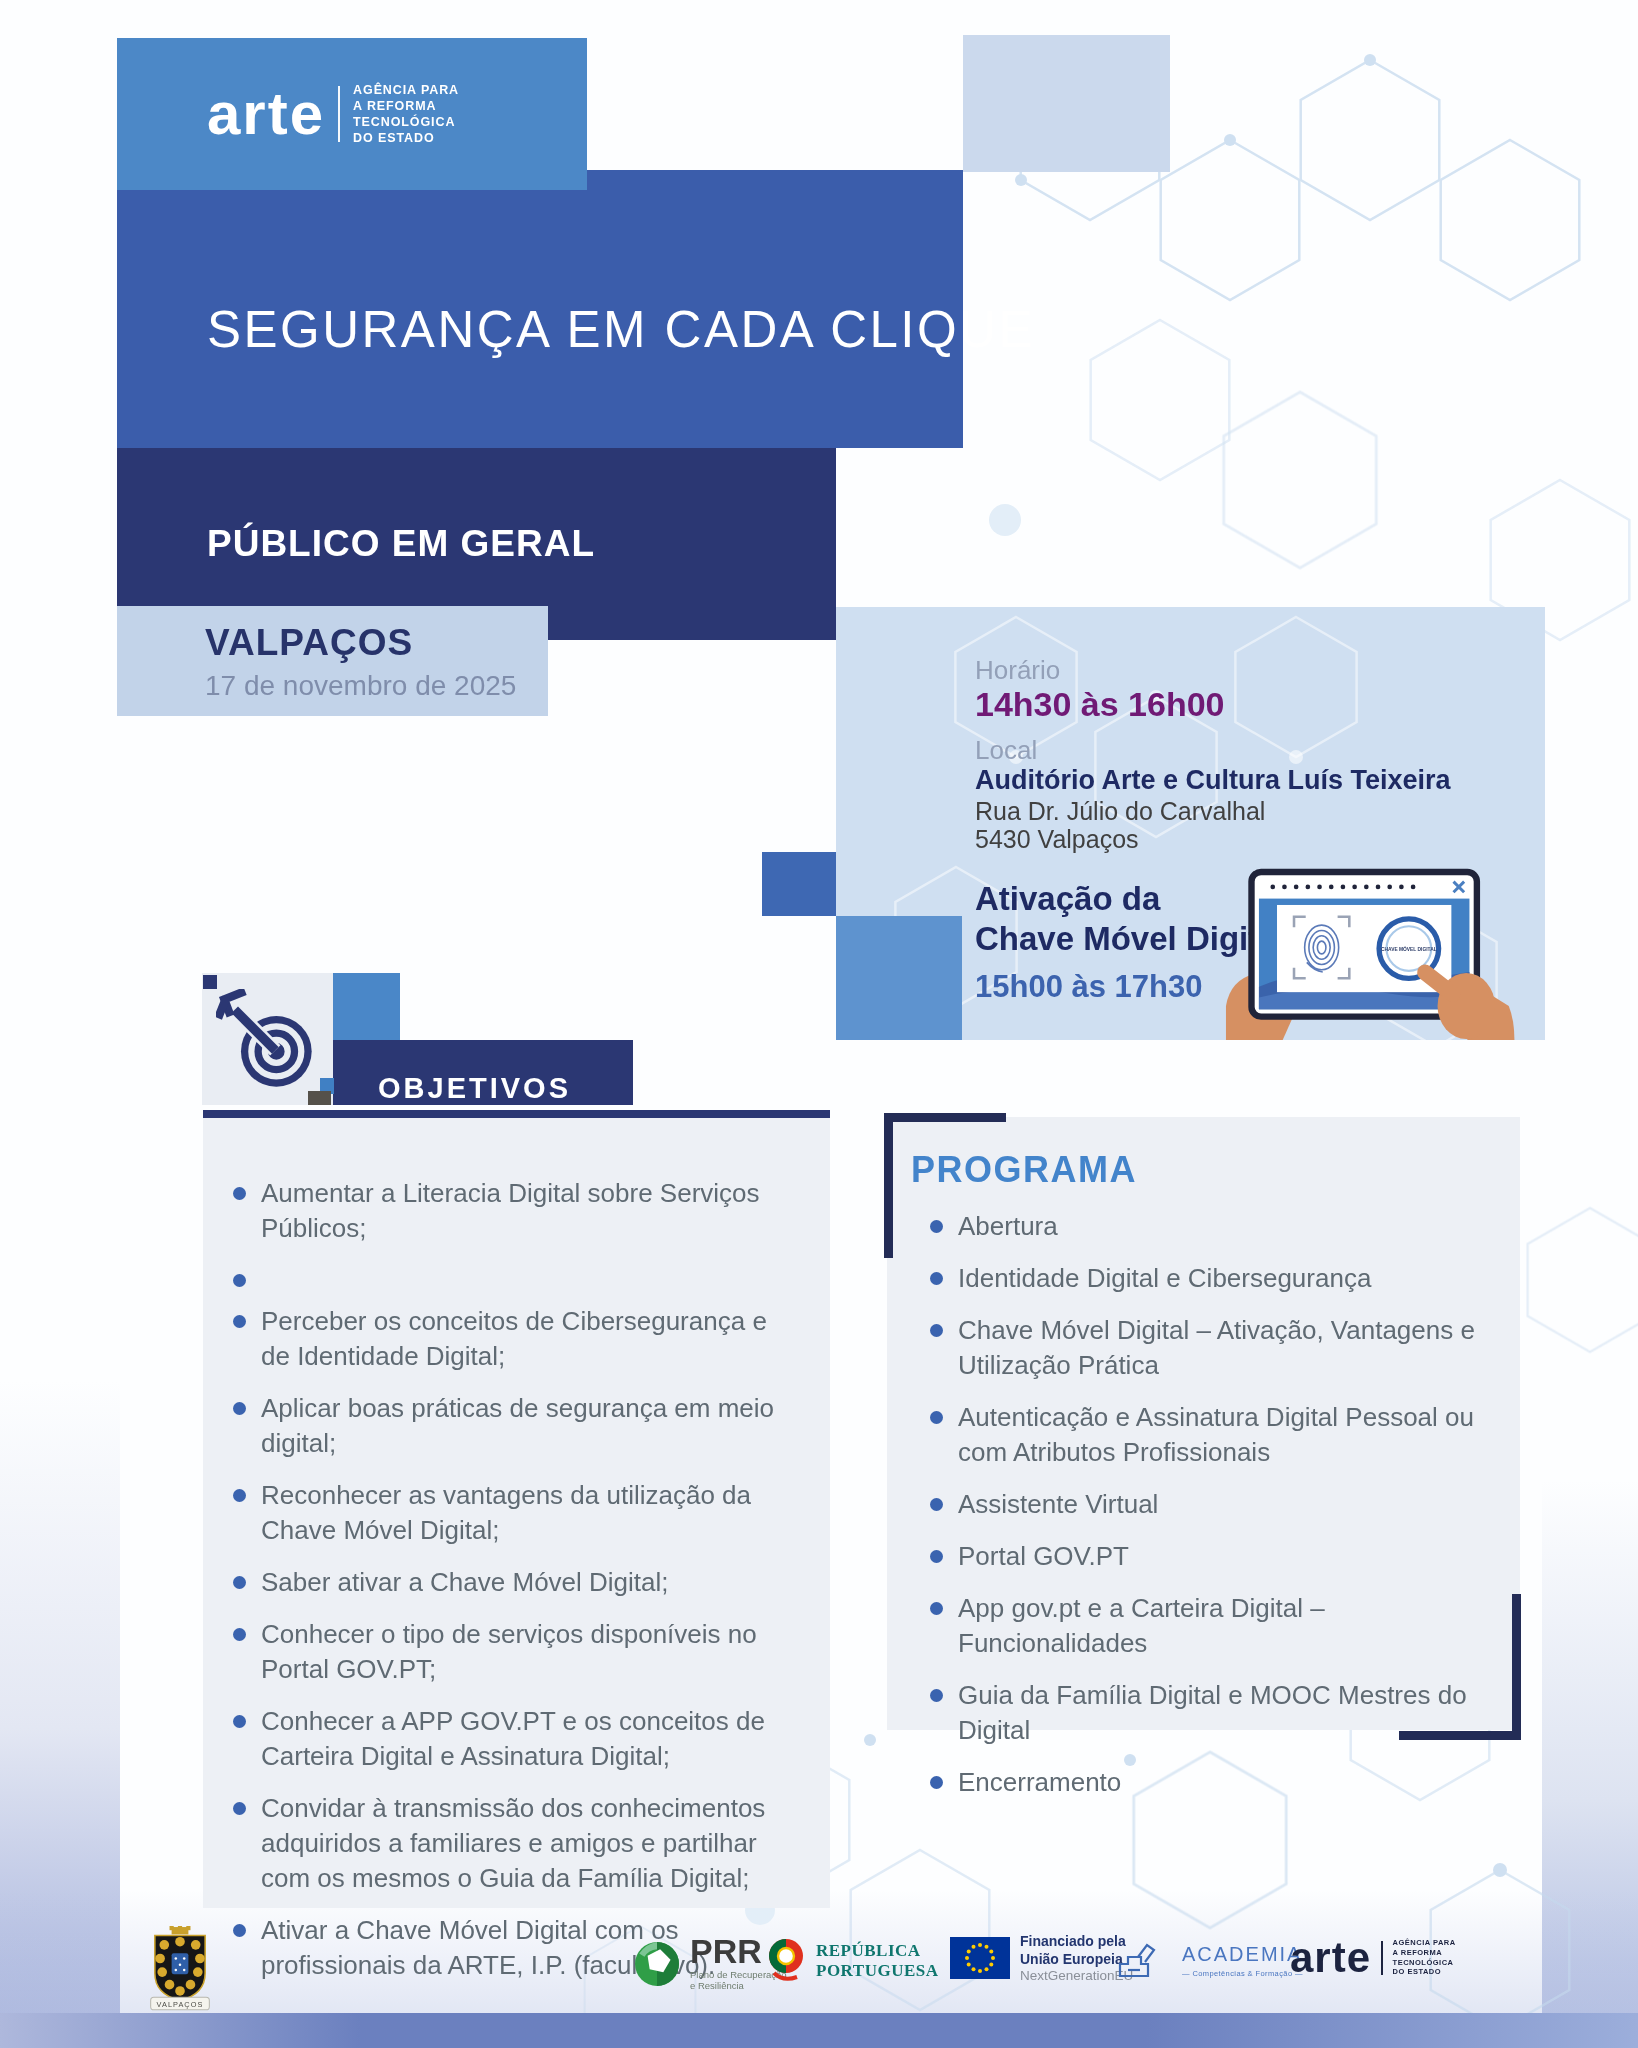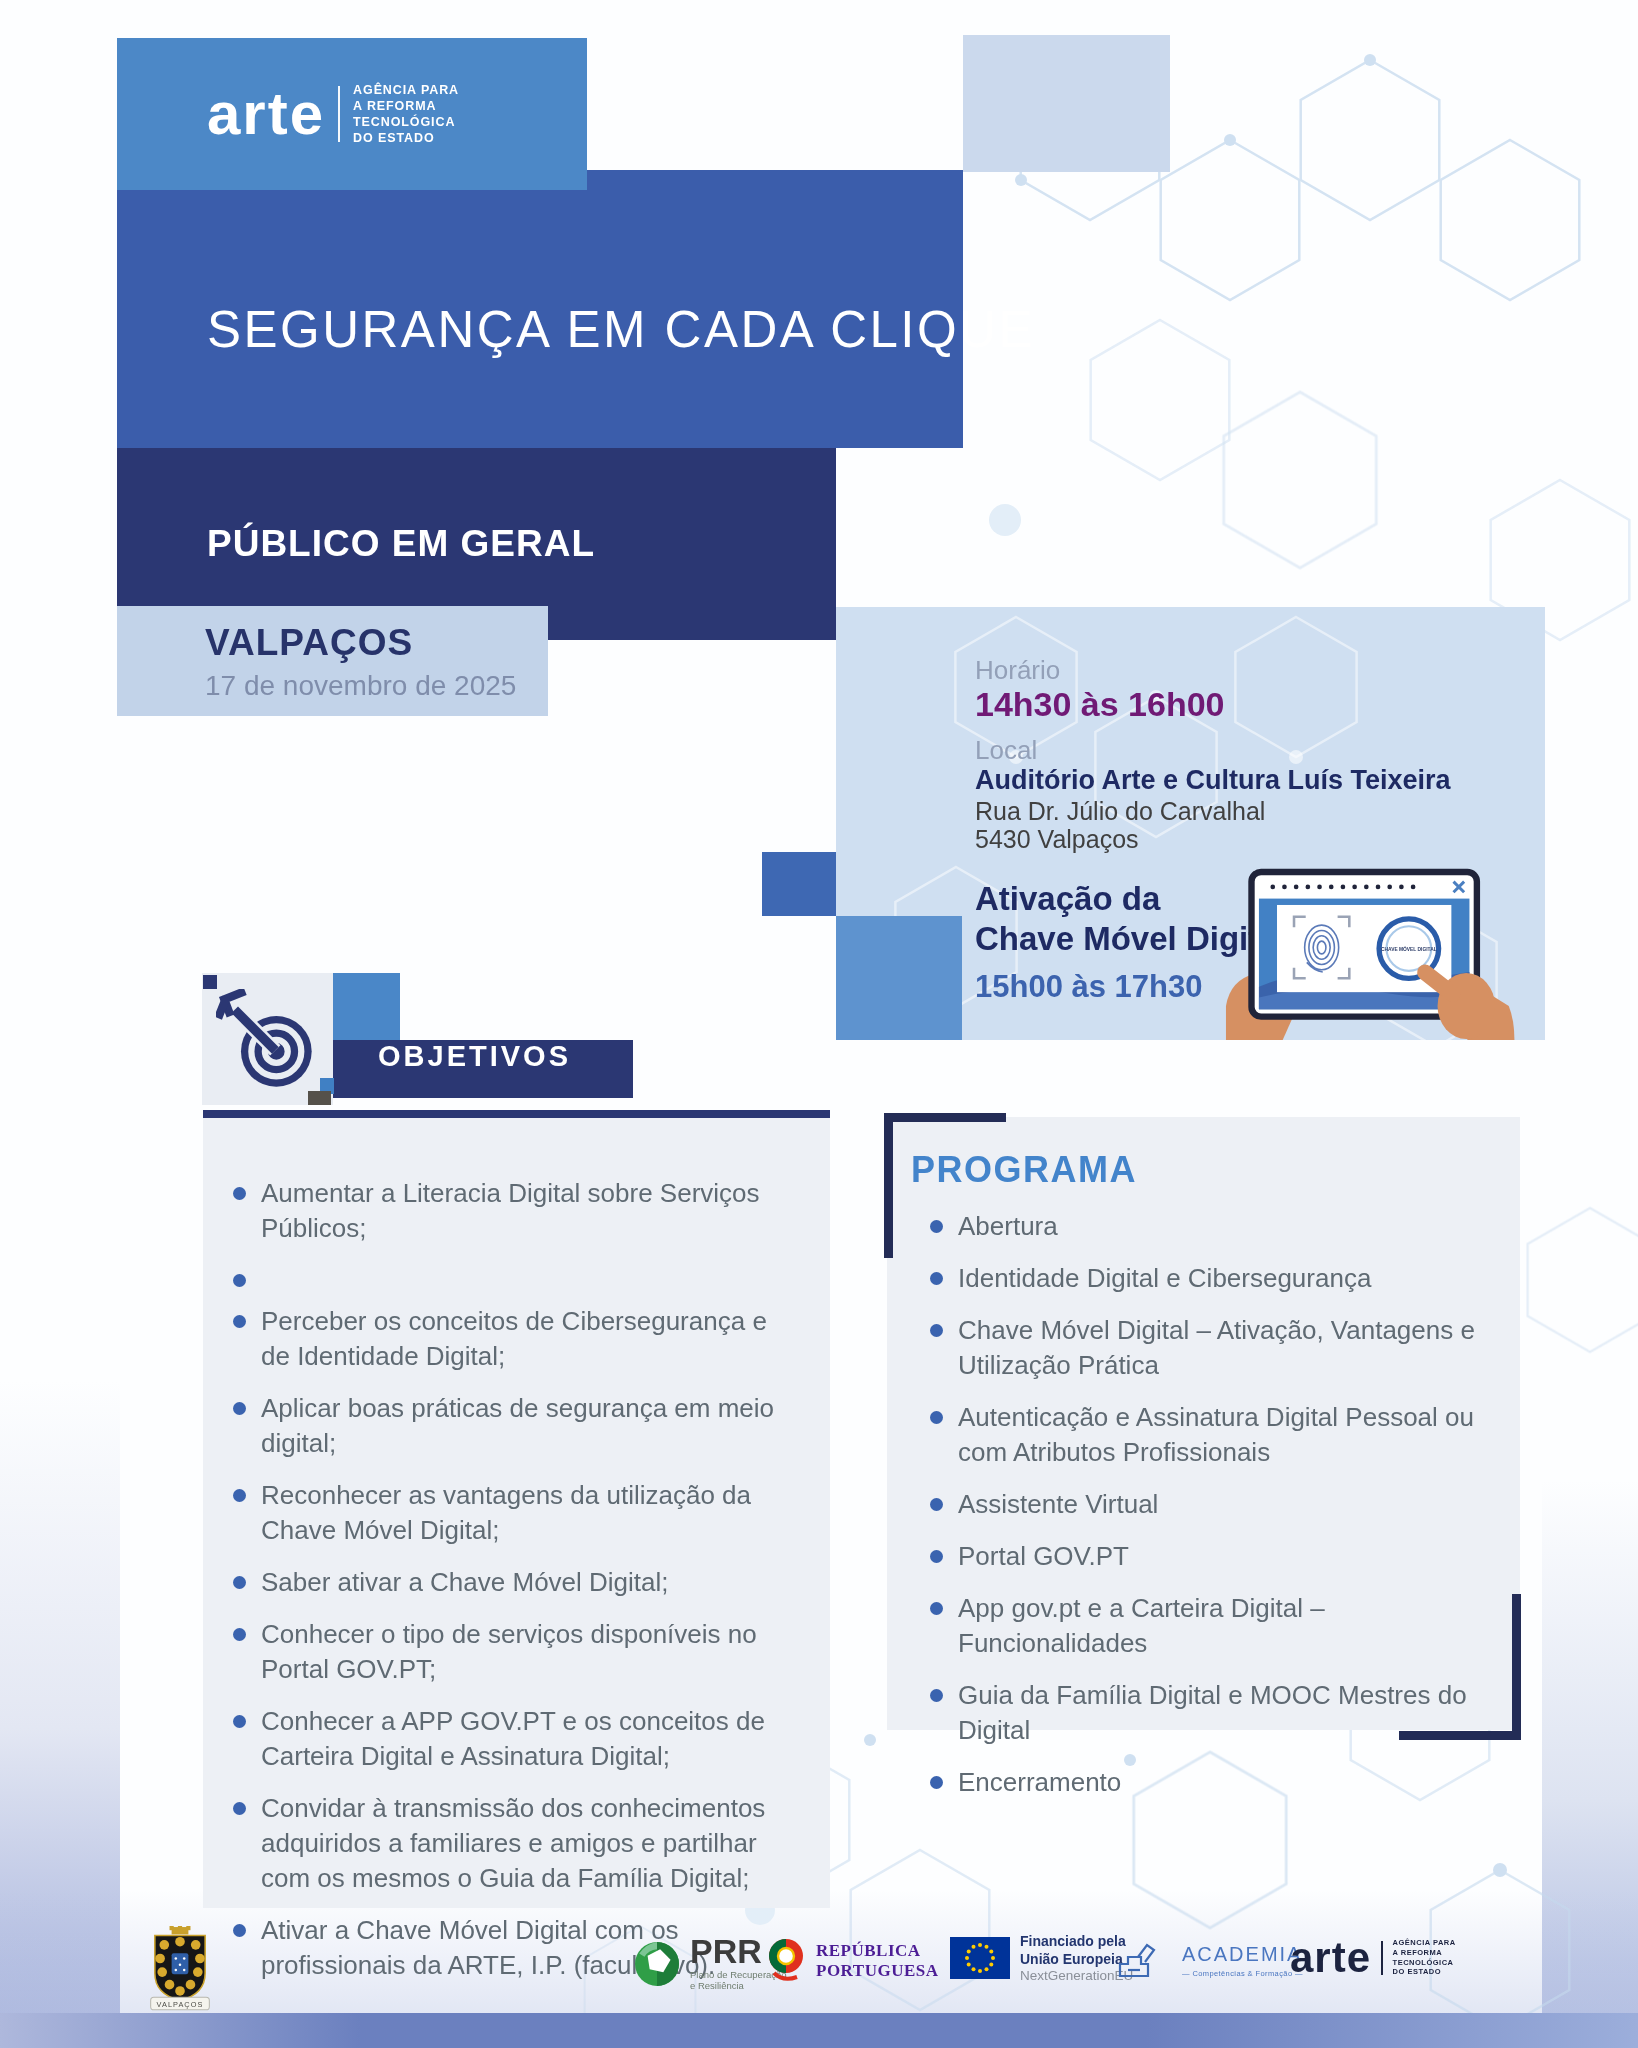--- a/index.html
+++ b/index.html
@@ -45,22 +45,22 @@
   .ip-addr{position:absolute;left:139px;font-size:25px;color:#404040;white-space:nowrap;}
   .ip-act{position:absolute;left:139px;font-size:33px;font-weight:800;color:#1e2a63;line-height:40px;white-space:nowrap;}
   .ip-time{position:absolute;left:139px;font-size:31px;font-weight:800;color:#3c63ae;white-space:nowrap;}
   .sq1{left:762px;top:852px;width:74px;height:64px;background:#3e68b3;z-index:3;}
   .sq2{left:836px;top:916px;width:126px;height:124px;background:#5e93cf;z-index:3;}
   .tablet-wrap{position:absolute;left:360px;top:248px;width:330px;height:200px;}
   
   .obj-icon-box{left:202px;top:973px;width:131px;height:132px;background:#e9edf3;z-index:2;}
   .obj-mini-navy{left:203px;top:975px;width:14px;height:14px;background:#2b3773;z-index:3;}
   .obj-blue-sq{left:333px;top:973px;width:67px;height:67px;background:#4a87c8;z-index:2;}
-  .obj-banner{left:333px;top:1040px;width:300px;height:58px;background:#2b3773;z-index:2;
-    display:flex;align-items:flex-start;padding-left:45px;box-sizing:border-box;}
+  .obj-banner{left:333px;top:1040px;width:300px;height:65px;background:#2b3773;z-index:2;
+    display:flex;align-items:flex-end;padding-left:45px;box-sizing:border-box;}
   .obj-banner-text{color:#fff;font-size:29px;font-weight:bold;letter-spacing:3px;}
   .obj-sq-small-blue{left:320px;top:1078px;width:14px;height:16px;background:#4080c4;z-index:3;}
   .obj-sq-small-dark{left:308px;top:1091px;width:23px;height:14px;background:#55514a;z-index:3;}
   .obj-rule{left:203px;top:1110px;width:627px;height:8px;background:#2b3773;z-index:2;}
   .obj-list-box{left:203px;top:1118px;width:627px;height:790px;background:#edf0f5;z-index:2;
     padding:58px 38px 0 30px;box-sizing:border-box;}
   
   .prog-box{left:887px;top:1117px;width:633px;height:613px;background:#edf0f5;z-index:2;}
   .bracket{background:#232c56;z-index:3;}
   .br-tl-v{left:884px;top:1113px;width:9px;height:145px;}
@@ -75,21 +75,21 @@
   .dot{flex:none;width:13px;height:13px;border-radius:50%;background:#3a63af;margin-top:11px;}
   .li-text{font-size:26px;line-height:35px;color:#5f6a73;}
   
   .footer{z-index:2;}
   .crest{left:146px;top:1926px;width:68px;height:88px;}
   .f-item{position:absolute;display:flex;align-items:center;gap:10px;}
   .prr{left:634px;top:1936px;}
   .prr-name{font-size:34px;font-weight:800;color:#3c3c3c;line-height:.9;}
   .prr-sub{font-size:9.5px;color:#6e7d6e;line-height:1.25;margin-top:2px;}
   .republica{left:766px;top:1934px;}
-  .rep-text{font-family:"Liberation Serif", serif;font-size:17px;font-weight:bold;color:#4c1d95;line-height:1.2;letter-spacing:.5px;}
+  .rep-text{font-family:"Liberation Serif", serif;font-size:17px;font-weight:bold;color:#0f766e;line-height:1.2;letter-spacing:.5px;}
   .eu{left:950px;top:1933px;}
   .eu-text1{font-size:14px;font-weight:bold;color:#23366f;line-height:1.25;}
   .eu-text3{font-size:13.5px;color:#8a8f98;}
   .academia{left:1116px;top:1940px;gap:24px;}
   .aca-name{font-size:20px;color:#4a76c0;letter-spacing:2px;}
   .aca-sub{font-size:7.5px;color:#4a76c0;margin-top:3px;letter-spacing:.4px;}
   .arte-f{left:1290px;top:1938px;}
   .arte-f-word{font-size:42px;font-weight:800;color:#1c2340;line-height:.8;letter-spacing:1px;}
   .arte-f-sep{width:1.5px;height:34px;background:#1c2340;}
   .arte-f-tag{font-size:7.5px;font-weight:bold;color:#1c2340;line-height:1.3;letter-spacing:.5px;}

